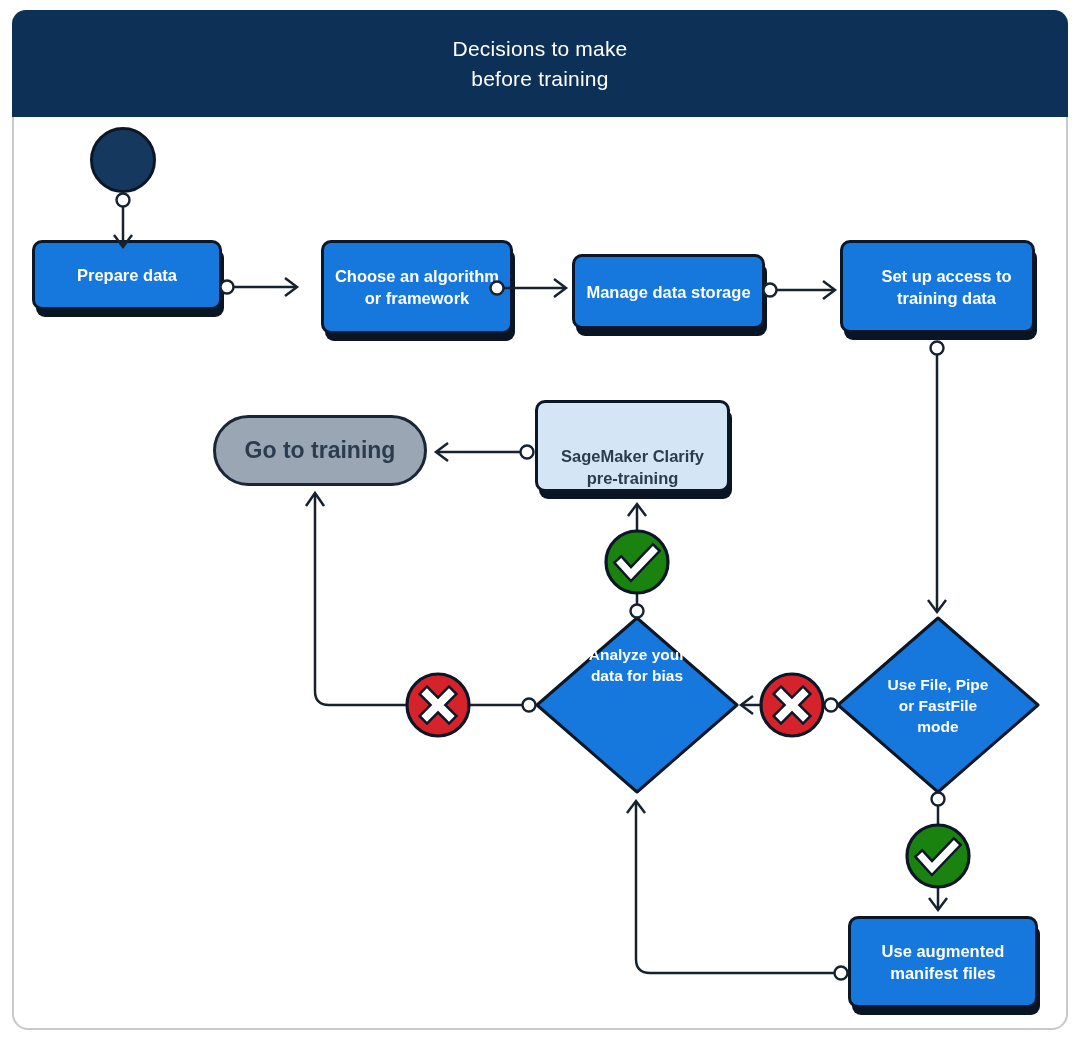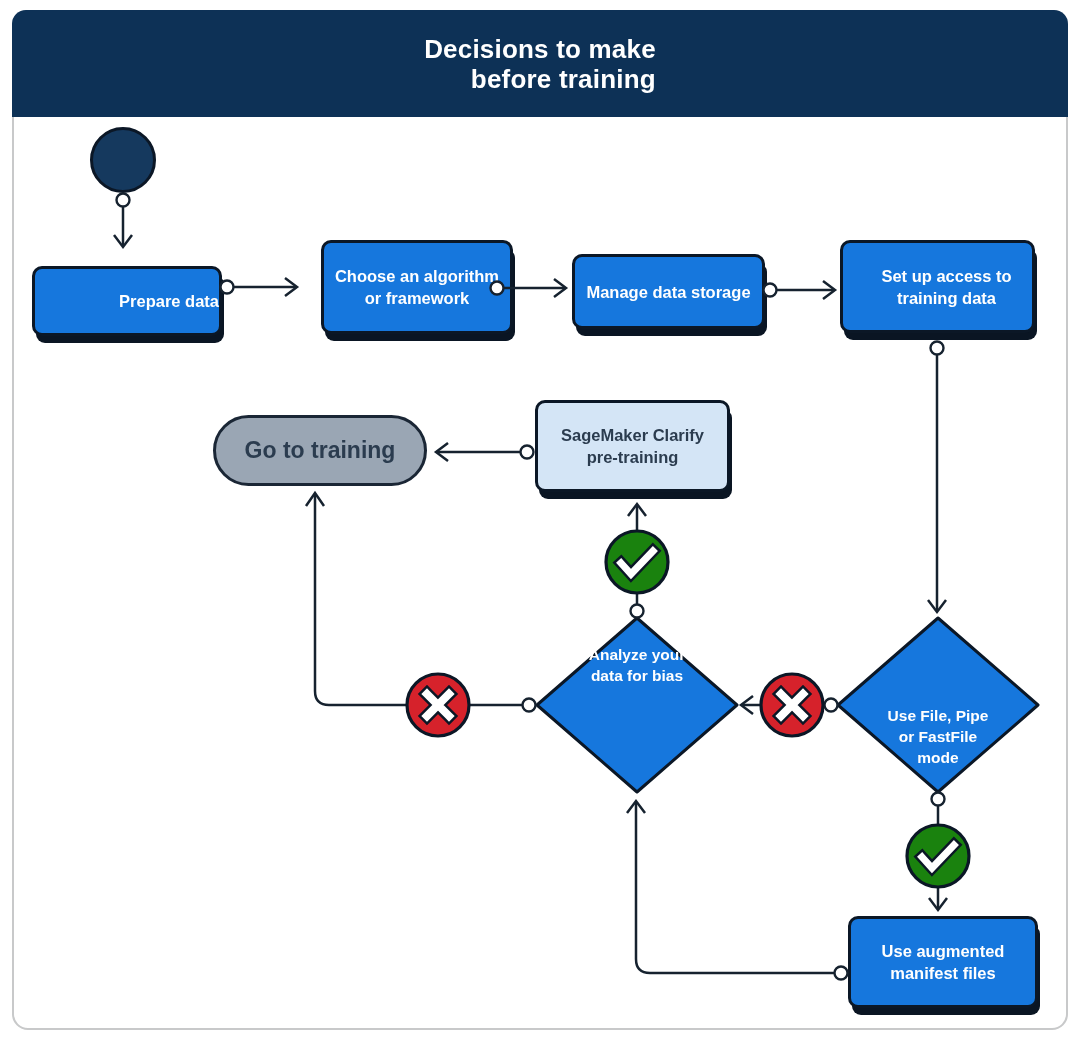--- a/index.html
+++ b/index.html
@@ -25,36 +25,36 @@
     position:absolute;left:12px;top:10px;width:1056px;height:1020px;
     background:#fff;border:2px solid var(--card-border);border-radius:16px;
     box-sizing:border-box;
   }
   .header{
     position:absolute;left:12px;top:10px;width:1056px;height:107px;
     background:var(--header-navy);border-radius:14px 14px 0 0;
     box-sizing:border-box;display:flex;align-items:center;justify-content:center;
   }
   .title{
-    color:#ffffff;font-size:26px;line-height:30px;font-weight:700;
-    text-align:right;white-space:pre-line;letter-spacing:.2px;
+    color:#ffffff;font-size:21px;line-height:30px;font-weight:400;
+    text-align:center;white-space:pre-line;letter-spacing:.2px;
   }
   .node{
     position:absolute;box-sizing:border-box;display:flex;align-items:center;justify-content:center;
     text-align:center;border:3px solid var(--ink);z-index:2;
   }
   .proc{
     background:var(--node-blue);color:#ffffff;border-radius:10px;
     box-shadow:3px 8px 0 -1px var(--shadow);
     font-weight:700;font-size:16.5px;line-height:22px;white-space:pre-line;
   }
   .light{
     background:var(--node-light-blue);color:var(--ink-text);border-radius:10px;
     box-shadow:3px 8px 0 -1px var(--shadow);
-    font-weight:700;font-size:16.5px;line-height:22px;white-space:pre-line;
+    font-weight:700;font-size:16.5px;line-height:22px;white-space:pre-line;align-items:flex-end;
   }
   .capsule{
     background:var(--capsule-gray);color:var(--ink-text);border-radius:40px;
     border:3px solid #1a2635;font-weight:700;font-size:23px;
   }
   .startdot{
     background:var(--start-navy);border-radius:50%;border:3px solid var(--ink);
   }
   .dlabel{
     position:absolute;z-index:4;color:#fff;font-weight:700;font-size:15.5px;line-height:21px;
@@ -69,21 +69,21 @@
 
   <div class="card"></div>
 
   <div class="header">
     <div class="title">Decisions to make
 before training</div>
   </div>
 
   <div class="node startdot" style="left:90px;top:127px;width:66px;height:66px;"></div>
 
-  <div class="node proc" style="left:32px;top:266px;width:190px;height:70px;justify-content:flex-end;">
+  <div class="node proc" style="left:32px;top:240px;width:190px;height:70px;">
     <span>Prepare data</span>
   </div>
 
   <div class="node proc" style="left:300px;top:240px;width:192px;height:94px;margin-left:21px;">
     <span>Choose an algorithm
 or framework</span>
   </div>
 
   <div class="node proc" style="left:572px;top:254px;width:193px;height:75px;">
     <span>Manage data storage</span>
@@ -103,21 +103,21 @@
     <span>Go to training</span>
   </div>
 
   <div class="node proc" style="left:848px;top:916px;width:190px;height:92px;">
     <span>Use augmented
 manifest files</span>
   </div>
 
   <div class="dlabel" style="left:557px;top:644px;width:160px;">Analyze your
 data for bias</div>
-  <div class="dlabel" style="left:868px;top:674px;width:140px;margin-top:31px;">Use File, Pipe
+  <div class="dlabel" style="left:868px;top:674px;width:140px;">Use File, Pipe
 or FastFile
 mode</div>
 
   <svg class="wires" width="1089" height="1044" viewBox="0 0 1089 1044">
 
     <g fill="none" stroke="var(--line)" stroke-width="2.5">
       <path d="M123 207 V246"></path>
       <path d="M114 235 L123 247 L132 235"></path>
 
       <path d="M234 287 H296"></path>

